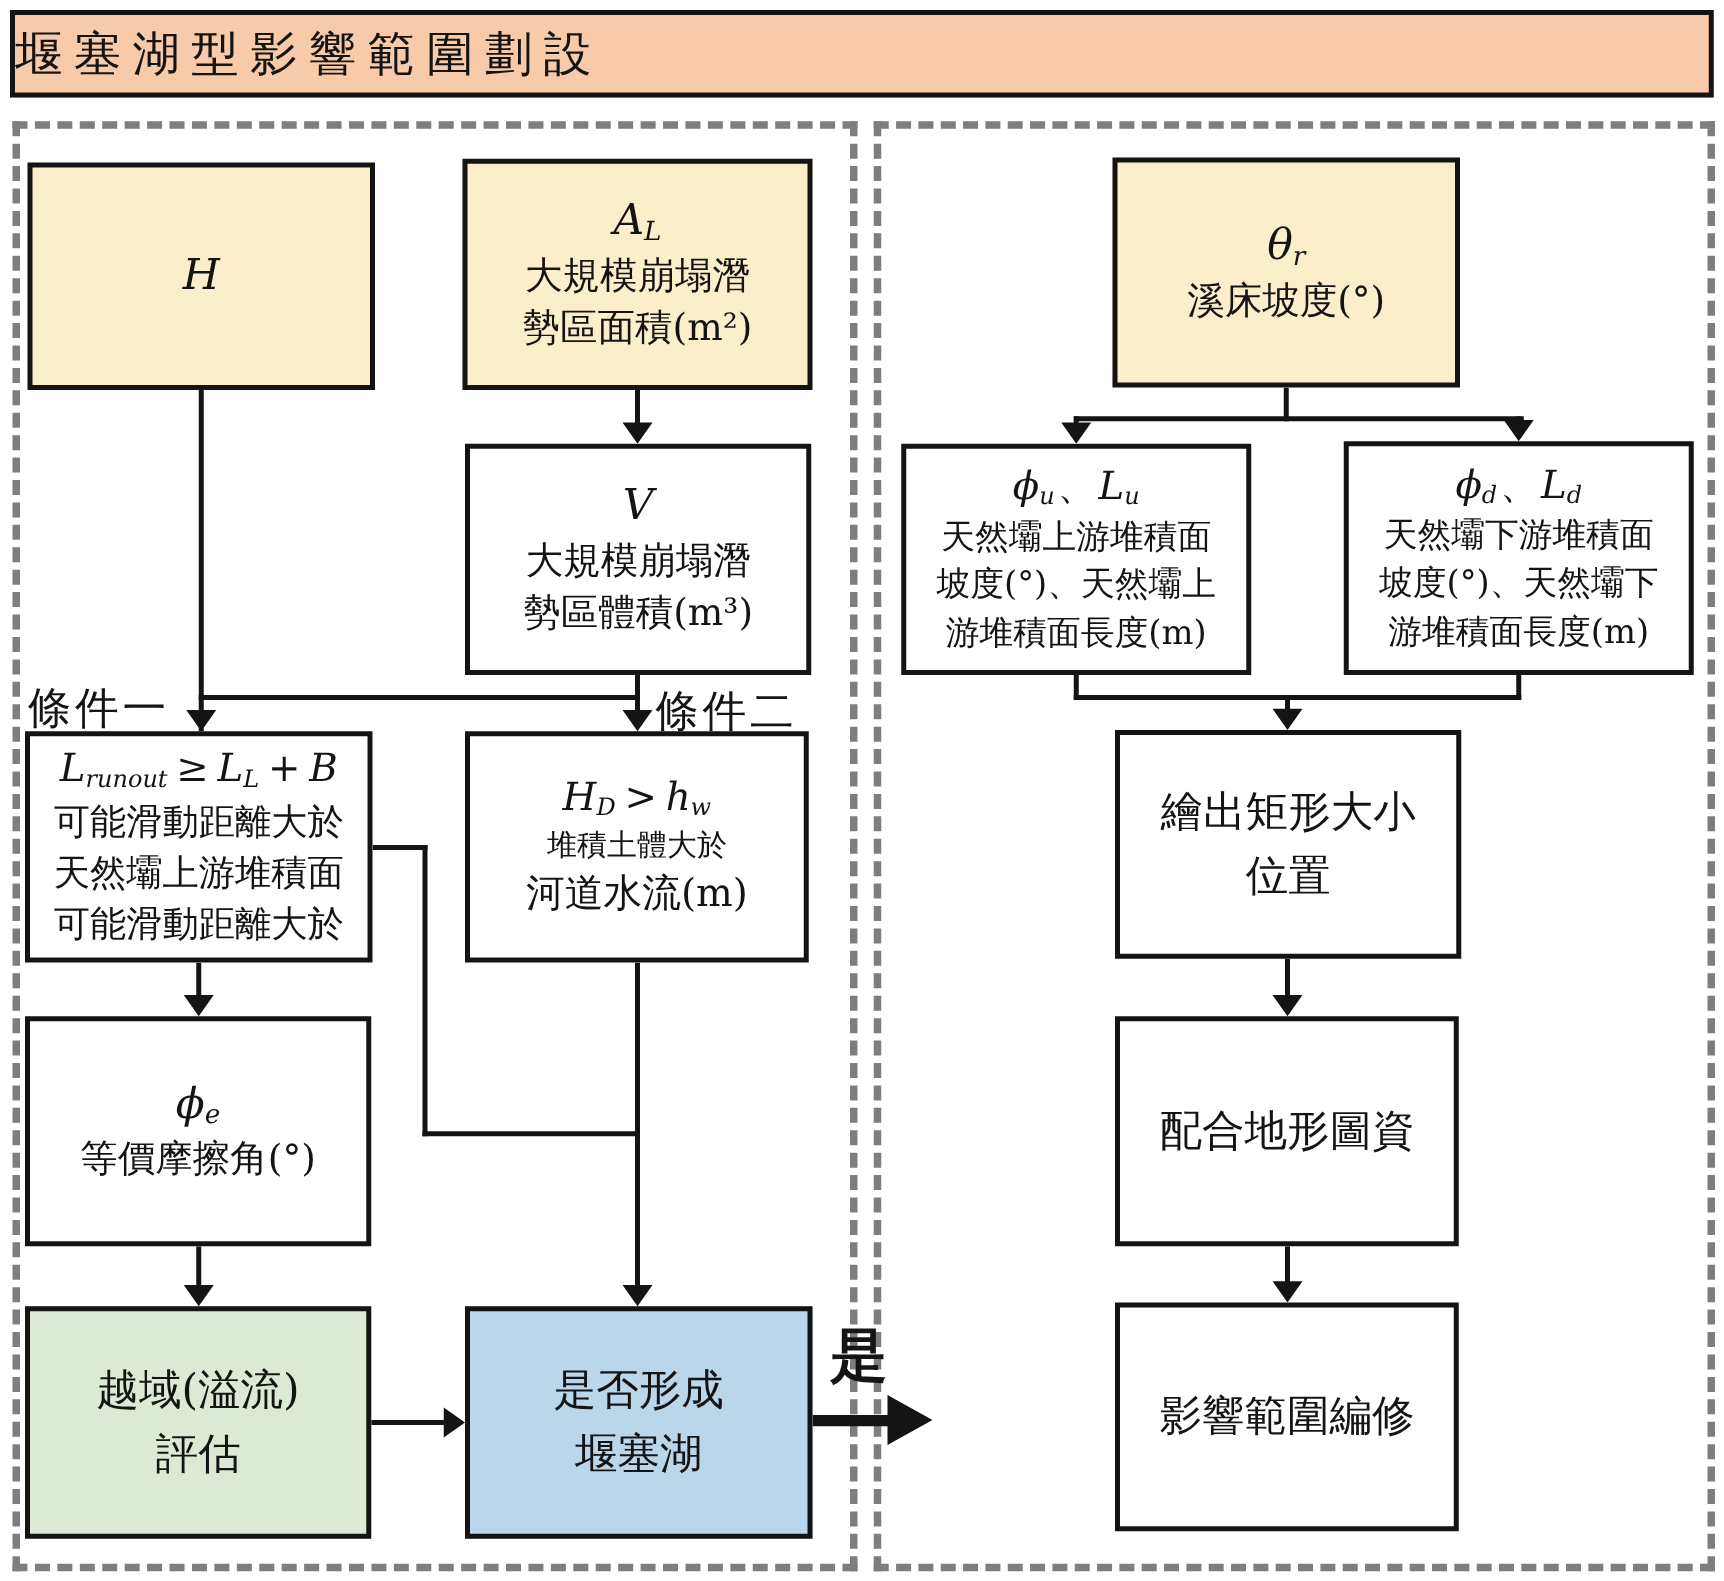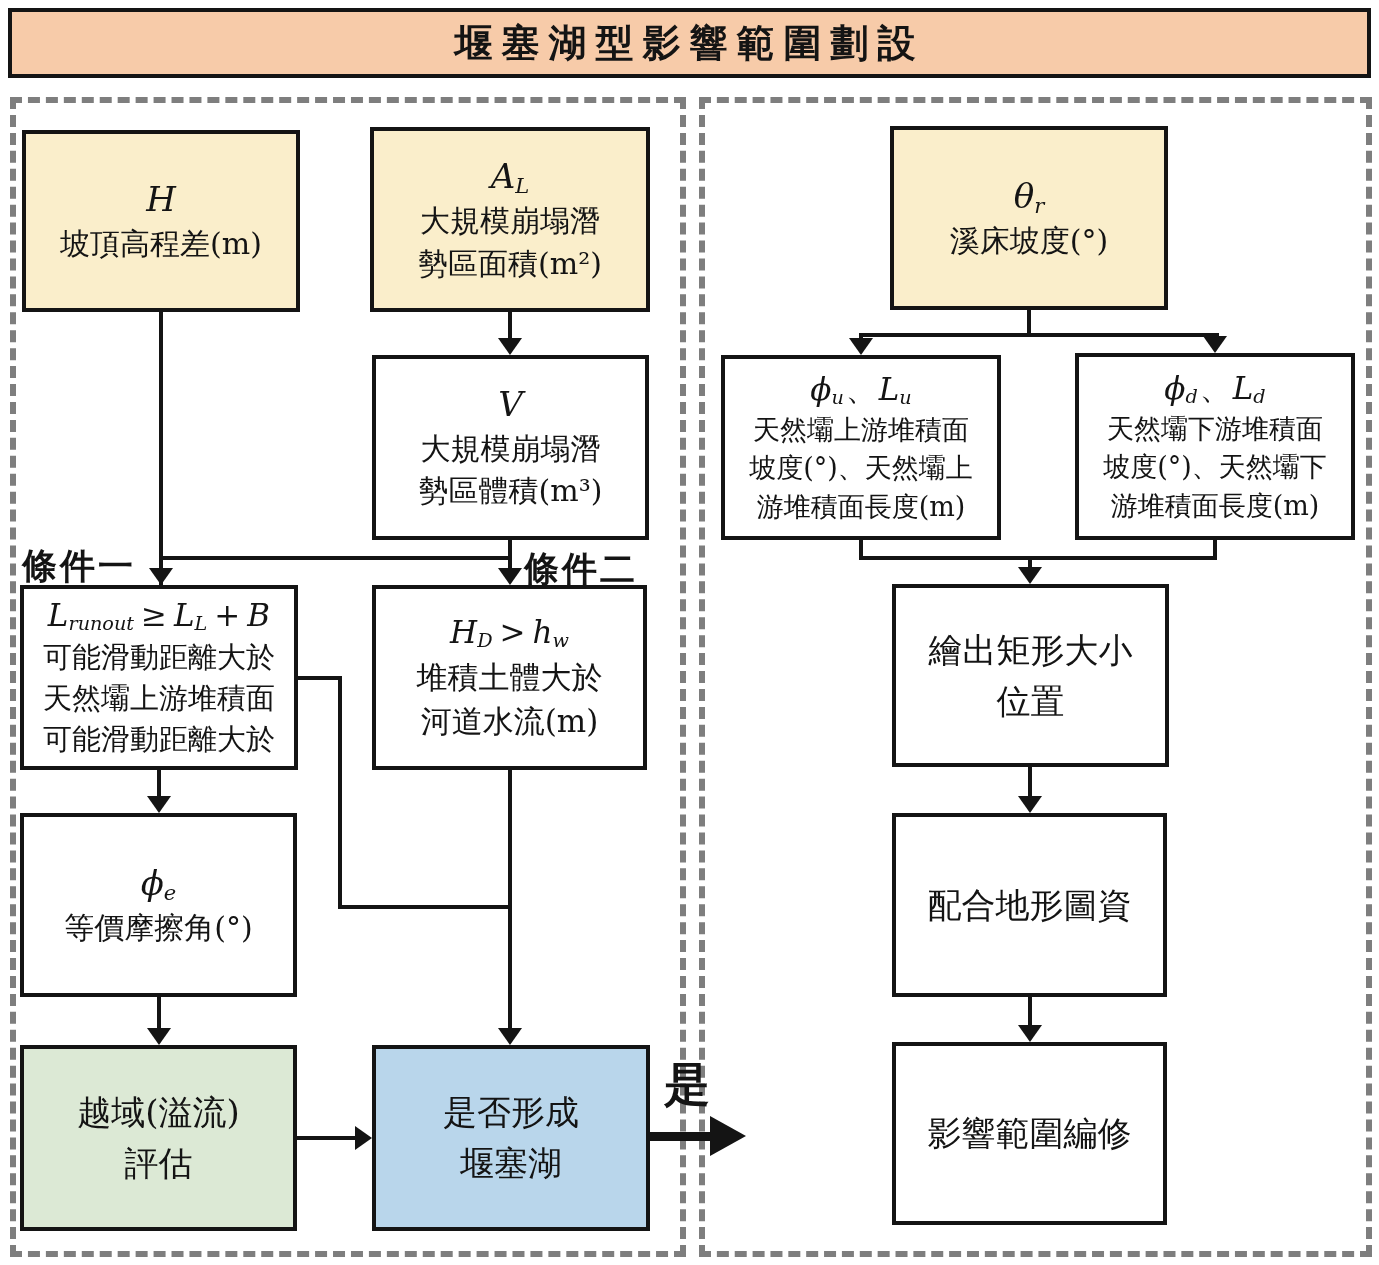--- a/index.html
+++ b/index.html
@@ -3,22 +3,22 @@
 <meta charset="utf-8">
 <style>
   * { margin:0; padding:0; box-sizing:border-box; }
   html,body { background:#ffffff; }
   body { font-family:"DejaVu Serif","Liberation Serif",serif; color:#141414; }
   .stage { position:relative; width:1379px; height:1265px; background:#fff; overflow:hidden; }
 
   .title-bar {
     position:absolute; left:8px; top:8px; width:1363px; height:70px;
     background:var(--title-fill,#f7cba9); border:4px solid var(--border,#141414);
-    display:flex; align-items:center; justify-content:center;
-    font-size:38px; letter-spacing:9px; font-weight:700;
+    display:flex; align-items:center; justify-content:flex-start;
+    font-size:38px; letter-spacing:9px; font-weight:400;
   }
 
   .panel { position:absolute; border:6px dashed var(--dashed,#7e7e7e); background:transparent; }
   .panel-left  { left:10px;  top:97px; width:676px; height:1160px; }
   .panel-right { left:699px; top:97px; width:673px; height:1160px; }
 
   .box {
     position:absolute; border:4px solid var(--border,#141414); background:#ffffff;
     display:flex; flex-direction:column; align-items:center; justify-content:center;
     text-align:center; line-height:1.42; padding:4px;
@@ -28,21 +28,21 @@
   .box.blue  { background:var(--lake-fill,#b9d6eb); }
 
   .cjk   { font-size:30px; }
   .cjk-lg{ font-size:34px; line-height:1.5; }
   .formula { font-style:italic; font-size:34px; line-height:1.35; }
   .formula.small { font-size:31px; }
   .sub { font-size:0.62em; font-style:italic; vertical-align:-0.22em; }
   .op  { font-style:normal; padding:0 7px; }
   .cm  { font-style:normal; padding:0 2px; }
 
-  .cond-label { position:absolute; font-weight:bold; font-size:35px; letter-spacing:3px; }
+  .cond-label { position:absolute; font-weight:normal; font-size:35px; letter-spacing:3px; }
   .yes-label  { position:absolute; font-weight:bold; font-size:46px; }
 
   .line { position:absolute; background:var(--border,#141414); }
   .ah-d { position:absolute; width:0; height:0;
           border-left:12px solid transparent; border-right:12px solid transparent;
           border-top:17px solid var(--border,#141414); }
   .ah-r { position:absolute; width:0; height:0;
           border-top:12px solid transparent; border-bottom:12px solid transparent;
           border-left:17px solid var(--border,#141414); }
   .ah-r.big { border-top-width:20px; border-bottom-width:20px; border-left-width:36px; }
@@ -102,21 +102,20 @@
   <div class="ah-d" style="left:1018px;top:567px"></div>
 
   <div class="line" style="left:1028px;top:767px;width:4px;height:32px"></div>
   <div class="ah-d" style="left:1018px;top:796px"></div>
 
   <div class="line" style="left:1028px;top:997px;width:4px;height:31px"></div>
   <div class="ah-d" style="left:1018px;top:1025px"></div>
 
   <div class="box cream" style="left:22px;top:130px;width:278px;height:182px">
     <div class="formula"><span>H</span></div>
-    <div class="cjk">坡頂高程差(m)</div>
   </div>
 
   <div class="box cream" style="left:370px;top:127px;width:280px;height:185px">
     <div class="formula"><span>A</span><span class="sub">L</span></div>
     <div class="cjk">大規模崩塌潛</div>
     <div class="cjk">勢區面積(m²)</div>
   </div>
 
   <div class="box" style="left:372px;top:355px;width:277px;height:185px">
     <div class="formula"><span>V</span></div>
@@ -129,21 +128,21 @@
 
   <div class="box" style="left:20px;top:585px;width:278px;height:185px">
     <div class="formula small"><span>L</span><span class="sub">runout</span><span class="op">≥</span><span>L</span><span class="sub">L</span><span class="op">+</span><span>B</span></div>
     <div class="cjk" style="font-size:29px">可能滑動距離大於</div>
     <div class="cjk" style="font-size:29px">天然壩上游堆積面</div>
     <div class="cjk" style="font-size:29px">可能滑動距離大於</div>
   </div>
 
   <div class="box" style="left:372px;top:585px;width:275px;height:185px">
     <div class="formula small"><span>H</span><span class="sub">D</span><span class="op">&gt;</span><span>h</span><span class="sub">w</span></div>
-    <div class="cjk" style="font-size:31px">堆積土體大於</div>
+    <div class="cjk" style="font-size:24px">堆積土體大於</div>
     <div class="cjk" style="font-size:31px">河道水流(m)</div>
   </div>
 
   <div class="box" style="left:20px;top:813px;width:277px;height:184px">
     <div class="formula"><span>ϕ</span><span class="sub">e</span></div>
     <div class="cjk">等價摩擦角(°)</div>
   </div>
 
   <div class="box green" style="left:20px;top:1045px;width:277px;height:186px">
     <div class="cjk-lg">越域(溢流)</div>

